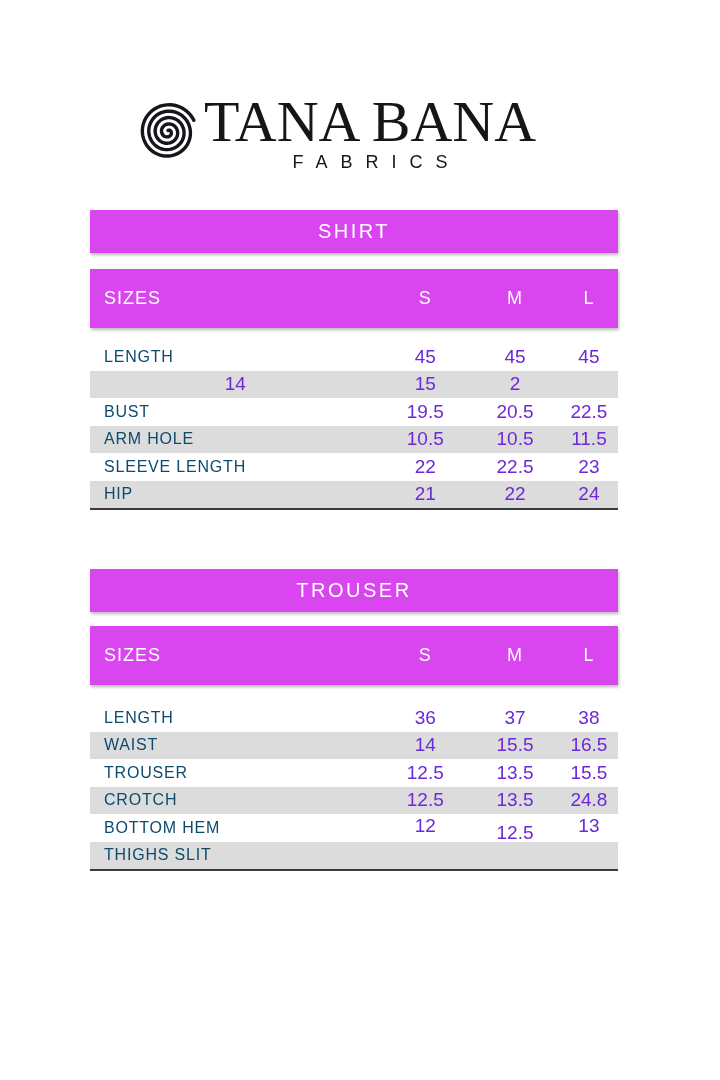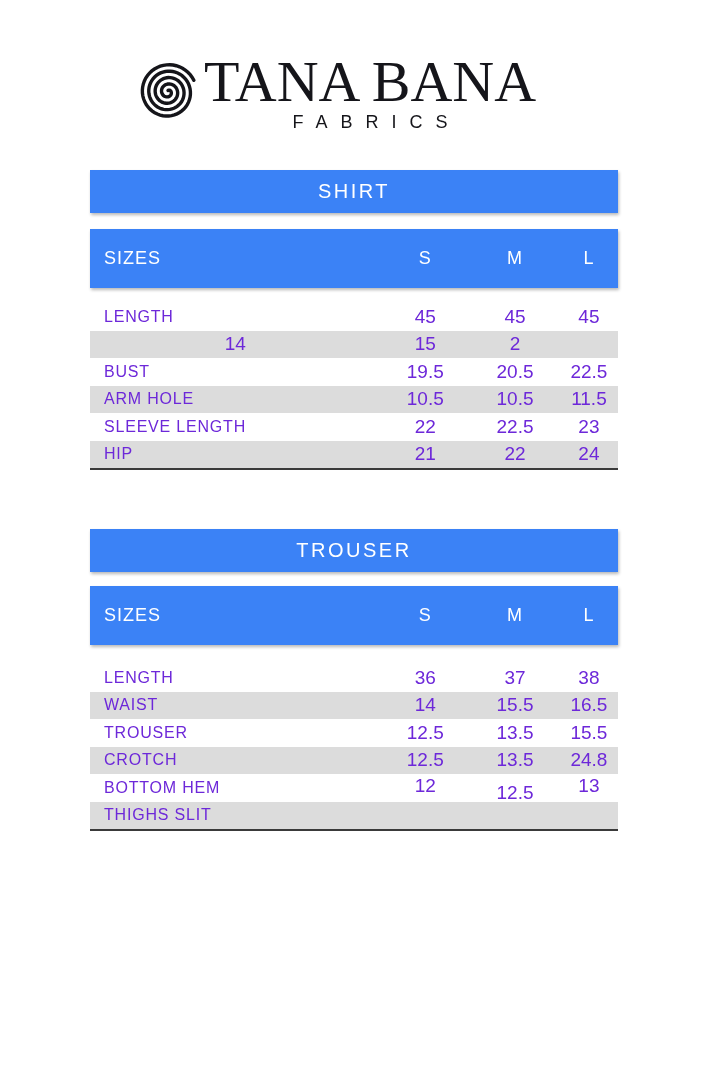--- a/index.html
+++ b/index.html
@@ -1,41 +1,41 @@
 <!DOCTYPE html>
 <html><head>
 <meta charset="utf-8">
 <style>
   html,body { margin:0; padding:0; background:#ffffff; }
   body { width:720px; height:1080px; font-family:"Liberation Sans", sans-serif; }
   .page { position:relative; width:720px; height:1080px; background:#ffffff; overflow:hidden; }
   .content { width:528px; margin-left:90px; }
 
   
-  .logo { display:flex; align-items:flex-start; gap:4px; padding-top:60px; margin-left:46px; height:70px; }
+  .logo { display:flex; align-items:flex-start; gap:4px; padding-top:100px; margin-left:46px; height:70px; }
   .spiral { width:64px; height:64px; flex:0 0 64px; }
   .brand-block { text-align:center; margin-top:-8px; }
   .brand-name { font-family:"Liberation Serif", serif; font-size:58px; line-height:60px;
                 color:#15151a; letter-spacing:0px; white-space:nowrap; }
   .brand-sub { font-size:18px; letter-spacing:13px; text-indent:13px; color:#15151a; margin-top:0; font-weight:500; }
 
   
-  .band { background:#3b82f6; color:#ffffff; box-shadow:1px 2px 3px rgba(0,0,0,0.28); }
+  .band { background:#d946ef; color:#ffffff; box-shadow:1px 2px 3px rgba(0,0,0,0.28); }
   .title-band { height:43px; display:flex; align-items:center; justify-content:center;
                 font-size:20px; letter-spacing:2.5px; }
   .sizes-band { height:59px; display:grid; grid-template-columns:55% 17% 17% 11%;
                 align-items:center; font-size:18px; letter-spacing:1px; }
   .sizes-band .lbl { padding-left:14px; }
   .sizes-band .col { text-align:center; }
 
   
   .rows { border-bottom:2.5px solid #3a3a3a; }
   .size-row { display:grid; grid-template-columns:55% 17% 17% 11%; align-items:center; height:27.5px; }
   .size-row:nth-child(even) { background:#dcdcdc; }
-  .size-row .lbl { padding-left:14px; font-size:16px; letter-spacing:0.8px; color:#6d28d9; }
+  .size-row .lbl { padding-left:14px; font-size:16px; letter-spacing:0.8px; color:#0c4a6e; }
   .size-row .val { text-align:center; font-size:19px; color:#6d28d9; }
 
   
   .trouser-rows .size-row:nth-child(5) .val-s { transform:translateY(-2px); }
   .trouser-rows .size-row:nth-child(5) .val-m { transform:translateY(5px); }
   .trouser-rows .size-row:nth-child(5) .val-l { transform:translateY(-2px); }
 
   .mt-shirt-title { margin-top:40px; }
   .mt-sizes-1 { margin-top:16px; }
   .mt-rows-1 { margin-top:15px; }

